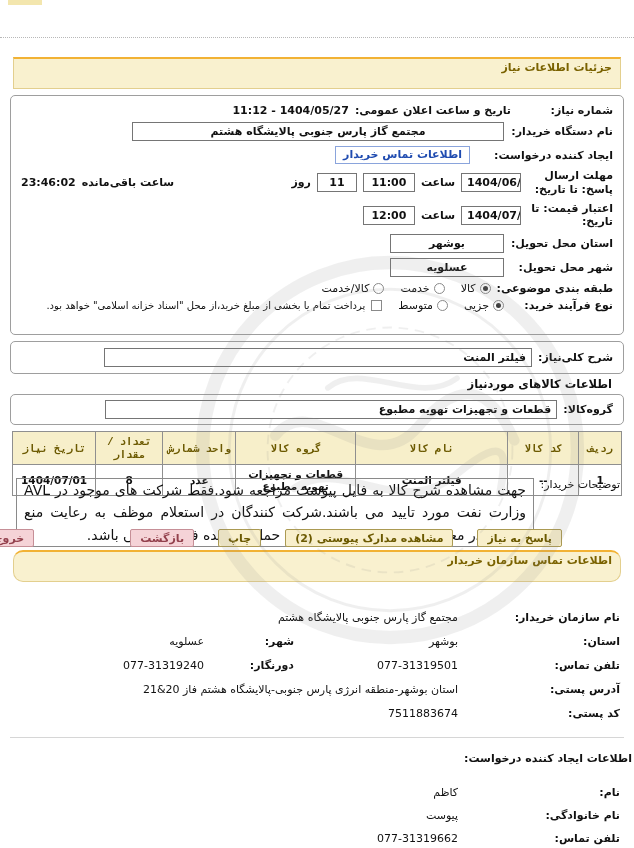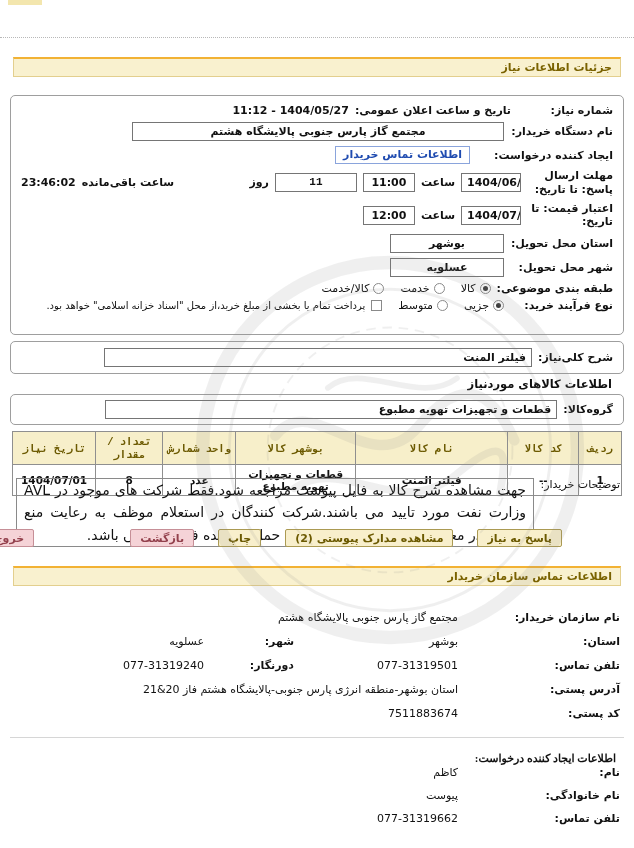--- a/index.html
+++ b/index.html
@@ -3,42 +3,42 @@
 <meta charset="utf-8">
 <style>
   *{box-sizing:border-box;margin:0;padding:0;}
   html,body{background:#ffffff;}
   body{font-family:"DejaVu Sans",sans-serif;font-size:11px;color:#111;}
   .page{position:relative;width:634px;height:848px;background:#fff;overflow:hidden;direction:rtl;}
   .bold{font-weight:bold;}
   .top-sliver{position:absolute;top:0;left:8px;width:34px;height:5px;background:#f3e6ae;}
   .dotted-top{position:absolute;top:37px;left:0;width:100%;border-top:1px dotted #b8b8b8;}
 
-  .bar{position:absolute;left:13px;right:13px;height:20px;background:#f9f1cf;border:1px solid #e3cf8e;
+  .bar{position:absolute;left:13px;right:13px;height:32px;background:#f9f1cf;border:1px solid #e3cf8e;
        border-top:2px solid #f2b234;color:#7a6200;font-weight:bold;line-height:16px;padding:1px 8px;font-size:11px;}
-  .bar1{top:57px;} .bar2{top:566px;}
+  .bar1{top:57px;} .bar2{top:550px;border-radius:10px;}
 
   .panel{position:absolute;left:10px;right:10px;border:1px solid #9e9e9e;border-radius:5px;}
   .panel1{top:95px;height:240px;padding:8px 10px 0 10px;}
   .panel2{top:341px;height:33px;padding:6px 10px;}
   .panel3{top:394px;height:31px;padding:5px 10px;}
 
   .frow{display:flex;align-items:center;column-gap:6px;}
   .mb4{margin-bottom:5px;} .mb3{margin-bottom:4px;}
   .lbl{font-weight:bold;white-space:nowrap;}
   .lwA{min-width:70px;} .lw{min-width:103px;}
   .lw2{width:86px;white-space:normal;line-height:1.25;}
   .gapR{margin-right:26px;}
   .push-end{margin-right:auto;}
 
   .box{border:1px solid #757575;background:#fff;height:19px;line-height:17px;padding:0 5px;
        font-weight:bold;text-align:center;overflow:hidden;white-space:nowrap;}
   .w-need{width:168px;font-size:11.5px;}
   .w-wide{width:372px;}
-  .w-date{width:60px;} .w-time{width:52px;} .w-days{width:82px;font-family:Liberation Mono, monospace;} .w-city{width:114px;}
+  .w-date{width:60px;} .w-time{width:52px;} .w-days{width:40px;} .w-city{width:114px;}
   .desc-box{width:428px;text-align:right;}
   .group-box{width:452px;text-align:right;}
 
   .contact-link{color:#1f4bb0;border:1px solid #8aa4dc;background:#fff;height:18px;line-height:16px;
                 padding:0 7px;font-weight:bold;white-space:nowrap;cursor:pointer;margin-right:18px;}
 
   .radio{width:11px;height:11px;border:1px solid #8a8a8a;border-radius:50%;background:#fff;position:relative;flex:none;display:inline-block;}
   .radio.sel::after{content:"";position:absolute;inset:2px;background:#3c3c3c;border-radius:50%;}
   .checkbox{width:11px;height:11px;border:1px solid #8a8a8a;background:#fff;flex:none;display:inline-block;}
   .opt{display:flex;align-items:center;column-gap:4px;margin-left:10px;cursor:pointer;}
@@ -63,21 +63,21 @@
   .btn-exit{margin-right:72px;}
 
   .contact-block{position:absolute;top:610px;left:10px;right:0;}
   .c-row{display:flex;align-items:center;column-gap:14px;padding-right:14px;height:15px;margin-bottom:9px;}
   .c-lbl{font-weight:bold;width:148px;flex:none;}
   .c-lbl2{font-weight:bold;width:76px;flex:none;}
   .c-fixed{width:150px;flex:none;}
   .c-fixed.num{text-align:right;}
   .divider{position:absolute;top:737px;left:10px;right:10px;border-top:1px solid #d6d6d6;}
   .creator-block{position:absolute;top:752px;left:10px;right:0;}
-  .c-title{padding-right:18px;font-weight:bold;font-family:Liberation Serif, serif;}
+  .c-title{padding-right:2px;font-weight:bold;margin-bottom:20px;}
   .creator-block .c-row{height:14px;margin-bottom:9px;}
 
   .watermark{position:absolute;top:235px;left:170px;width:440px;height:430px;opacity:0.13;z-index:6;pointer-events:none;}
 </style>
 </head>
 <body>
 
 <div class="page">
 
   <div class="top-sliver"></div>
@@ -189,21 +189,21 @@
         <col style="width:118px">
       <col style="width:72px">
         <col style="width:66px">
         <col style="width:82px">
     </colgroup>
     <thead>
       <tr>
         <th>ردیف</th>
         <th>کد کالا</th>
         <th>نام کالا</th>
-        <th>بوشهر کالا</th>
+        <th>گروه کالا</th>
         <th>واحد شمارش</th>
         <th>تعداد / مقدار</th>
         <th>تاریخ نیاز</th>
       </tr>
     </thead>
     <tbody>
       <tr>
         <td>1</td>
         <td>--</td>
         <td>فیلتر المنت</td>

